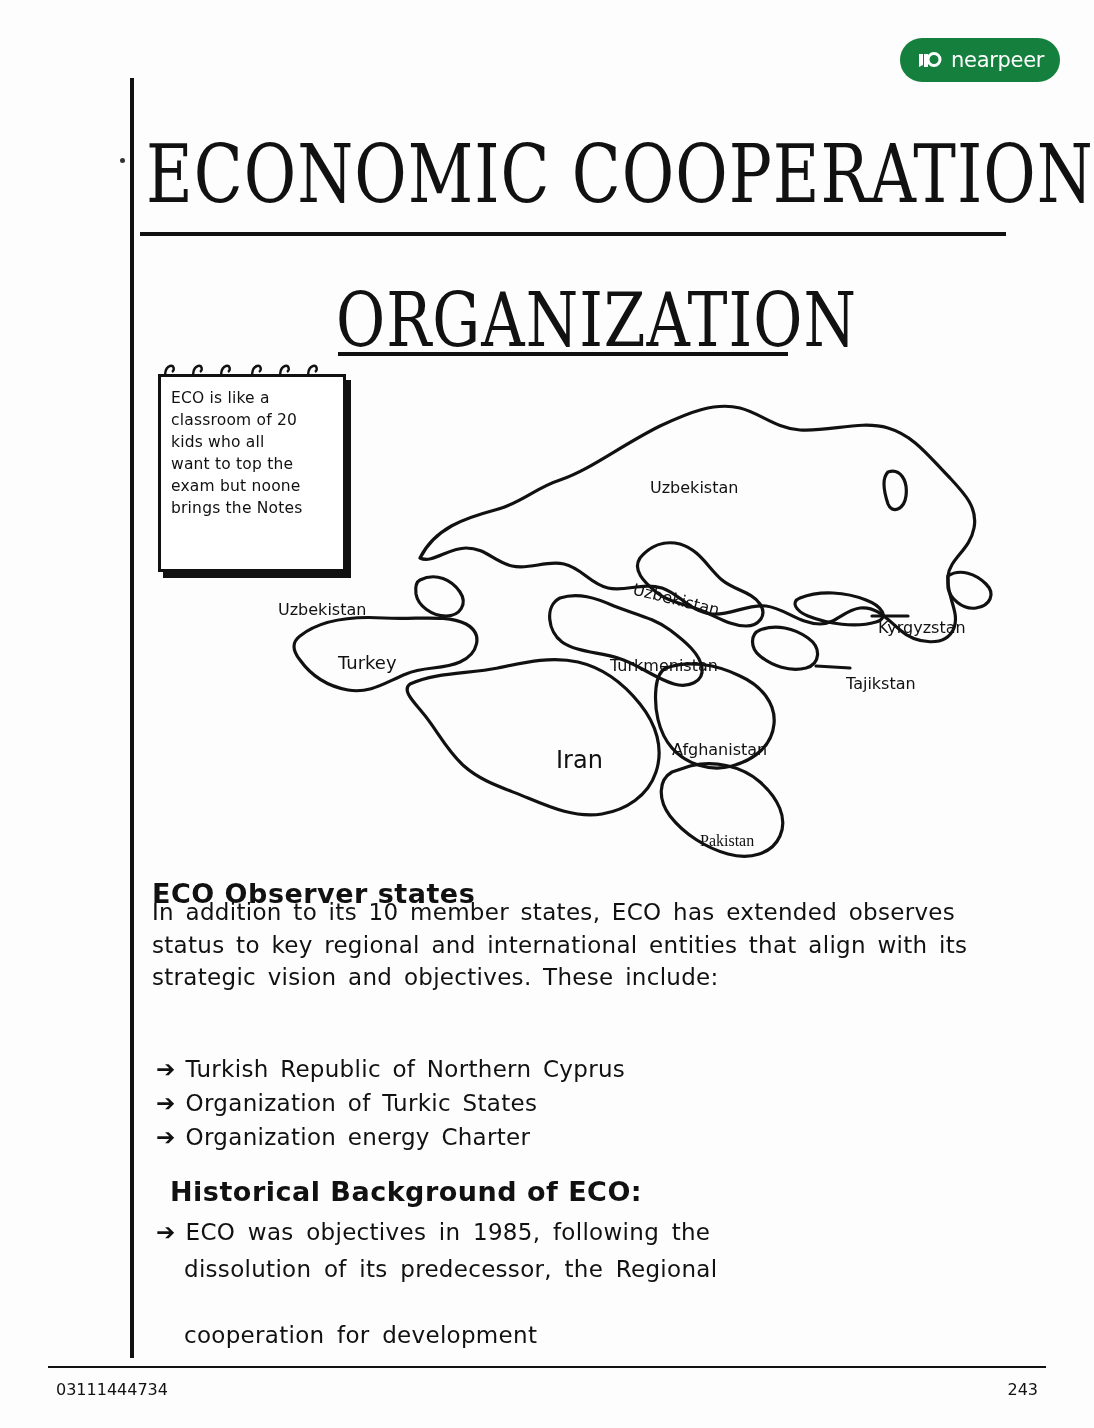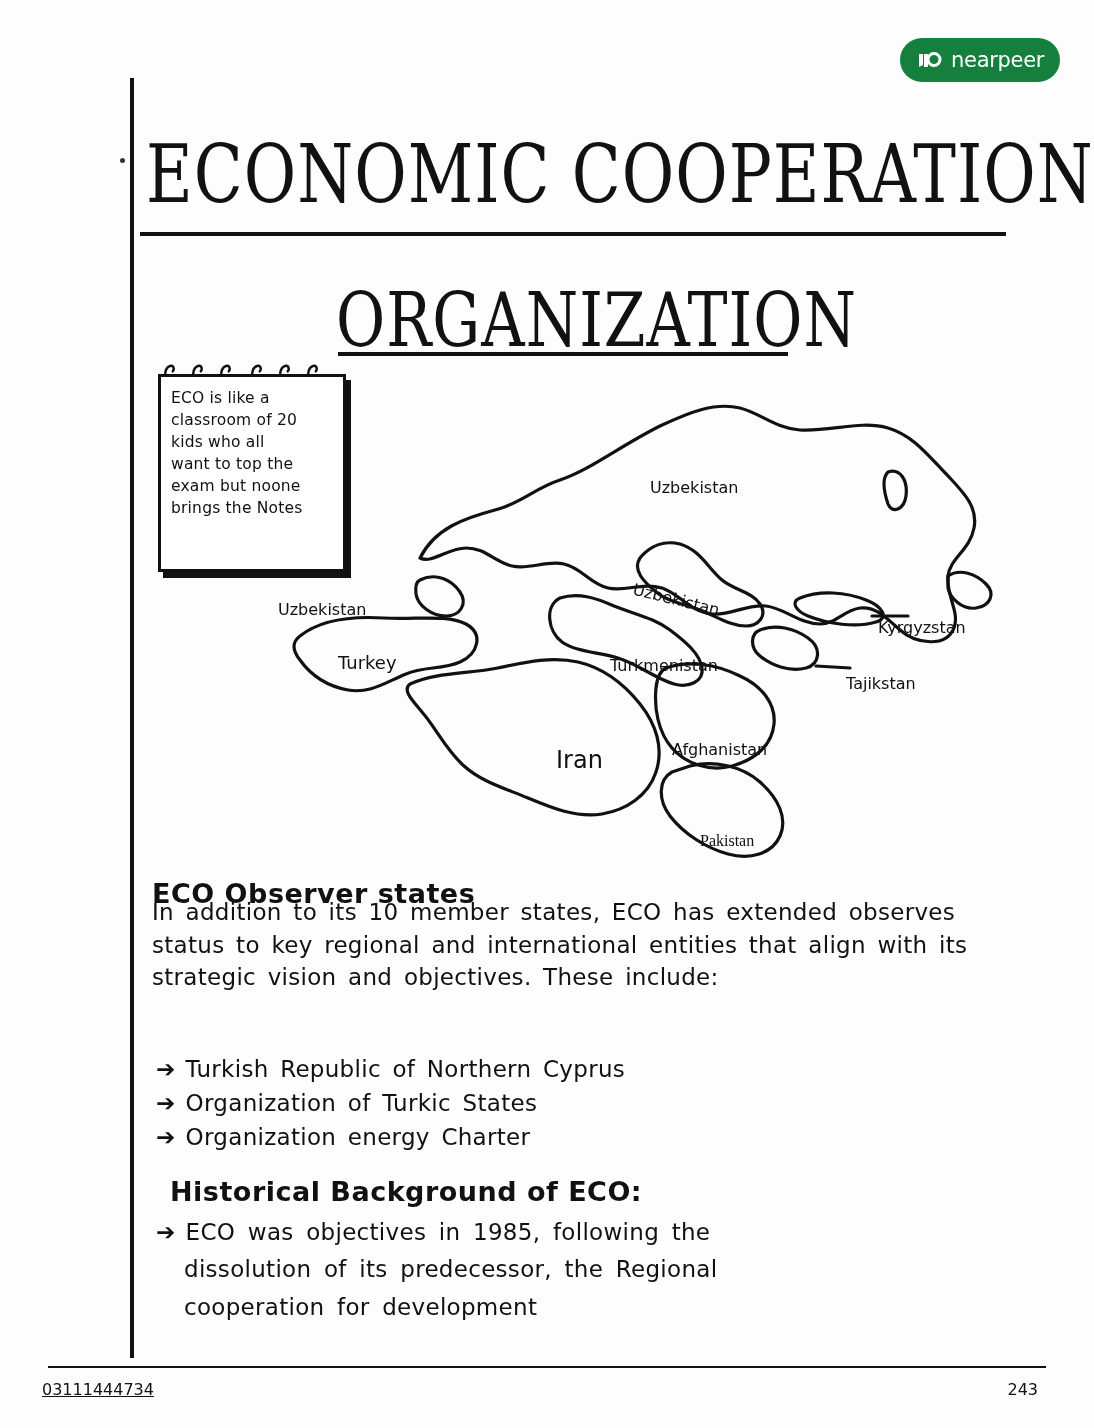--- a/index.html
+++ b/index.html
@@ -220,21 +220,21 @@
   }
   .footer {
     position: absolute;
     left: 0;
     top: 1376px;
     width: 1094px;
     height: 40px;
     font-size: 16px;
     font-family: "DejaVu Sans", sans-serif;
   }
-  .footer .f-left { position: absolute; left: 42px; top: 4px; text-decoration: underline; }
+  .footer .f-left { position: absolute; left: 56px; top: 4px; }
   .footer .f-center { position: absolute; left: 0; width: 1094px; text-align: center; top: 4px; }
   .footer .f-right { position: absolute; right: 56px; top: 4px; }
 </style>
 </head>
 <body>
 
 <div class="page">
 
   <div class="brand">
     <span class="np-mark">
@@ -365,21 +365,21 @@
 
   <div class="sec-head h2">Historical Background of ECO:</div>
   <div class="para2">
     <div class="row">
       <span class="arrow">➔</span>
       <span>ECO was objectives in 1985, following the</span>
     </div>
     <div class="row" style="padding-left:28px;">
       <span>dissolution of its predecessor, the Regional</span>
     </div>
-    <div class="row" style="padding-left:28px;">
+    <div class="row" style="padding-left:28px;margin-top:28px;">
       <span>cooperation for development</span>
     </div>
   </div>
 
   <div class="footer-rule"></div>
   <div class="footer">
     <span class="f-left">03111444734</span>
     <span class="f-right">243</span>
   </div>
 

